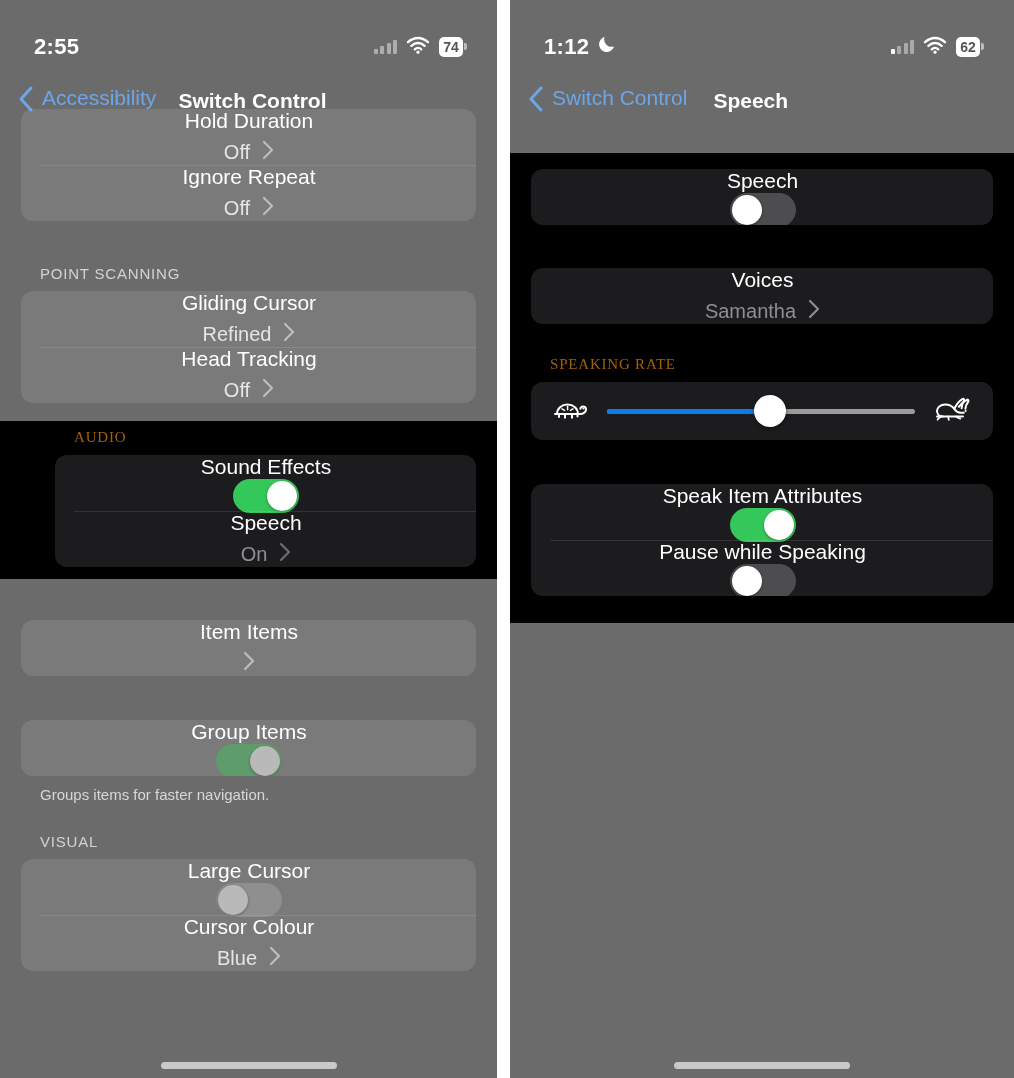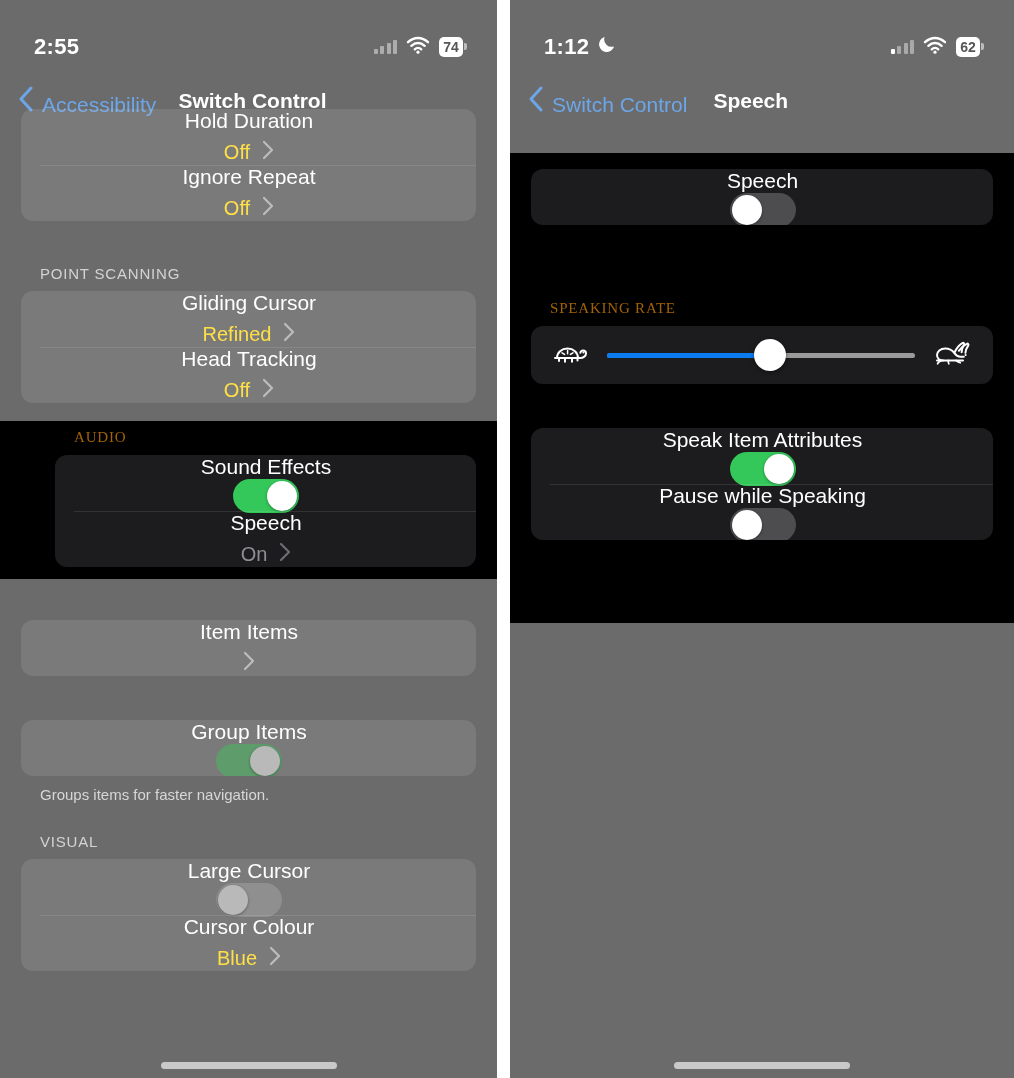--- a/index.html
+++ b/index.html
@@ -102,21 +102,21 @@
   .navbar {
     position: relative;
     height: 58px;
     display: flex;
     align-items: center;
     padding: 0 18px;
     color: #ffffff;
   }
   .back-btn {
     display: flex;
-    align-items: flex-end;
+    align-items: flex-start;
     gap: 8px;
     color: #6ca6e8;
     font-size: 21px;
   }
   .chevron-left { display:block; }
   .nav-title {
     font-size: 21px;
     font-weight: bold;
     color: #ffffff;
     margin-left: 22px;
@@ -162,21 +162,21 @@
     background: rgba(255,255,255,0.10);
   }
   .row-label { font-size: 21px; color: #ffffff; white-space: nowrap; }
   .row-right {
     display: flex;
     align-items: center;
     gap: 12px;
     color: #cfcfcf;
     font-size: 20px;
   }
-  .row-value { color: #fde047; }
+  .row-value { color: #e5e5e5; }
   .row-value.on-dark { color: #8e8e93; }
   .chevron-right { display:block; flex:0 0 auto; }
 
   .footnote {
     font-size: 15px;
     color: #d7d7d7;
     padding: 10px 0 0 40px;
   }
 
   
@@ -517,20 +517,33 @@
           <div class="row">
             <span class="row-label">Speech</span>
             <span class="toggle off">
                 <span class="knob"></span>
               </span>
           </div>
         </div>
 
         <div style="height:43px;"></div>
 
+        <div class="card on-dark">
+          <div class="row">
+            <span class="row-label">Voices</span>
+            <span class="row-right">
+              <span class="row-value on-dark">Samantha</span>
+              <span class="chevron-right">
+                <svg width="12" height="20" viewBox="0 0 12 20" fill="none">
+                    <path d="M2 2l8 8-8 8" stroke="#8e8e93" stroke-width="2.2" stroke-linecap="round" stroke-linejoin="round"></path>
+                  </svg>
+              </span>
+            </span>
+          </div>
+        </div>
 
         <div style="height:32px;"></div>
 
         <div class="group-header on-dark">SPEAKING RATE</div>
 
         <div class="slider-card">
           <span>
             <svg width="42" height="28" viewBox="0 0 42 28" fill="none">
               <path d="M8 19c0-5.5 4.6-9.5 10.5-9.5S29 13.5 29 19" stroke="#fff" stroke-width="2" stroke-linecap="round"></path>
               <path d="M6 19h25" stroke="#fff" stroke-width="2" stroke-linecap="round"></path>

